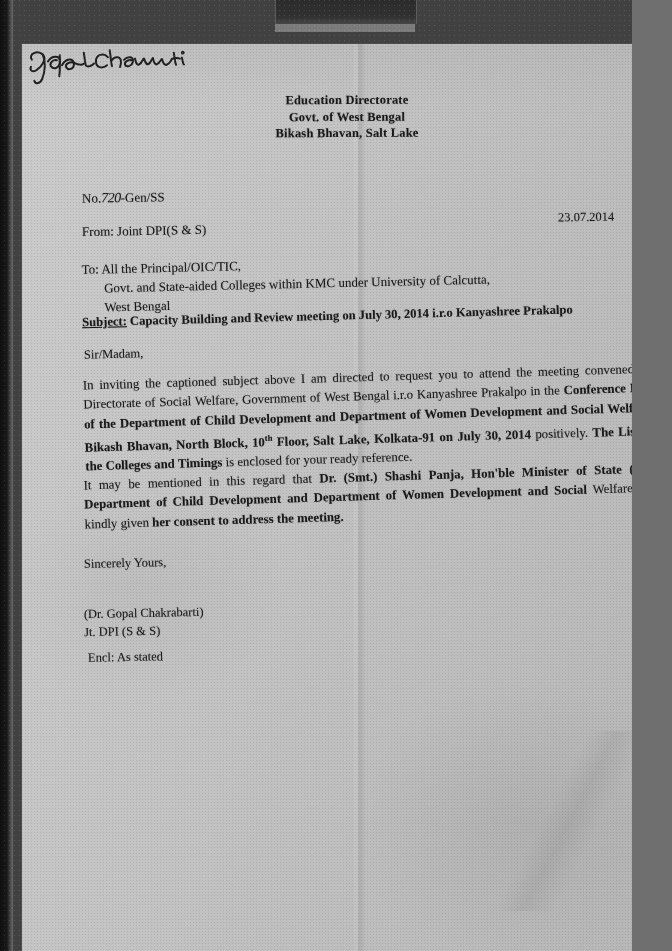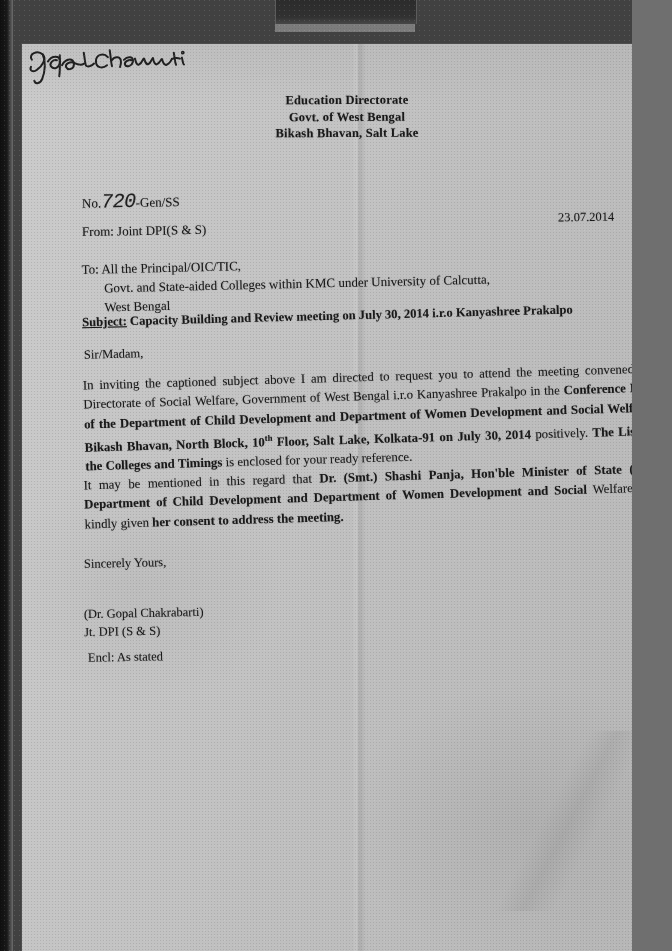--- a/index.html
+++ b/index.html
@@ -101,22 +101,22 @@
     letter-spacing: .2px;
     transform: rotate(-0.25deg);
   }
 
   .refno {
     left: 60px; top: 146px;
     font-size: 13px;
     transform: rotate(-0.9deg);
   }
   .handwritten-no {
-    font-family: Liberation Mono, monospace;
-    font-size: 20px;
+    font-family: Liberation Serif, serif;
+    font-size: 14px;
     font-style: italic;
     letter-spacing: -.5px;
     color: #15233f;
   }
   .datestamp {
     left: 536px; top: 137px;
     font-size: 12.5px;
     transform: rotate(-0.8deg);
     margin-top: 29px;
   }

